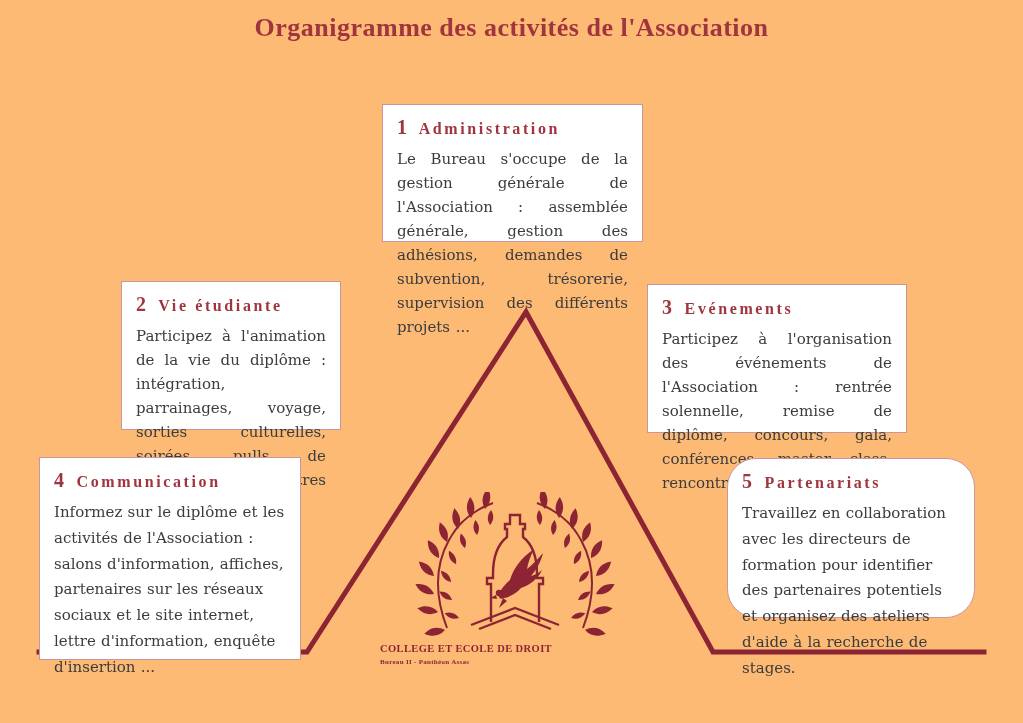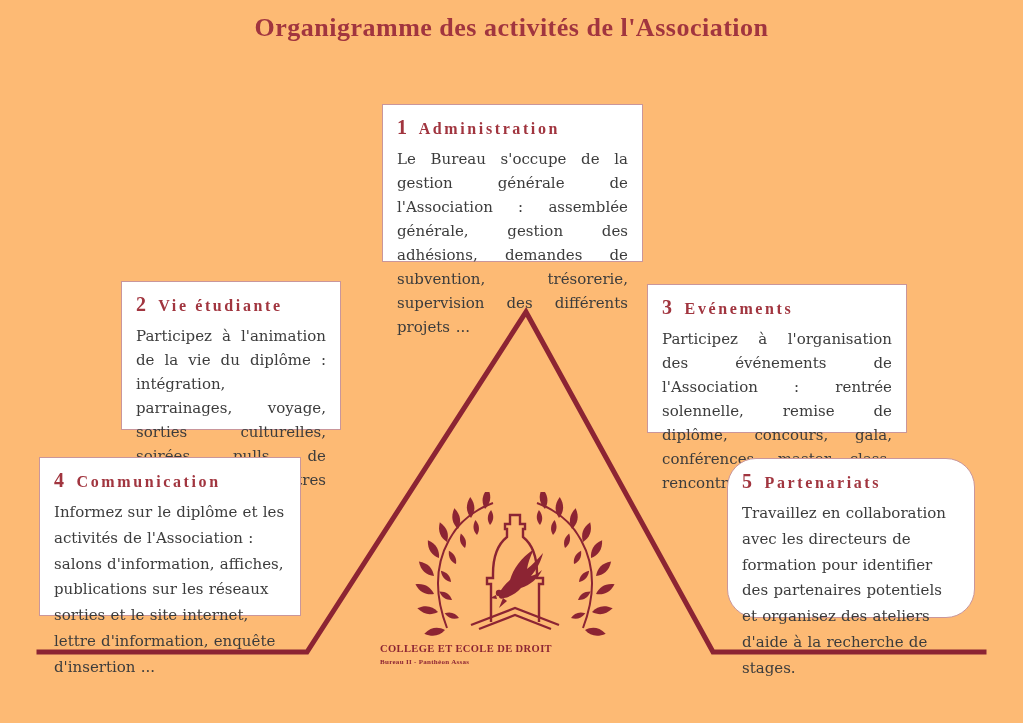--- a/index.html
+++ b/index.html
@@ -46,24 +46,24 @@
   }
   .card p {
     margin:0;
     font-size:15px;
     line-height:1.6;
     color:#3c3c3c;
     word-spacing:1px;
   }
   .card.justify p { text-align:justify; }
   .card.loose p { line-height:1.72; word-spacing:0.5px; }
-  #card-1 { left:382px; top:104px; width:261px; height:158px; }
+  #card-1 { left:382px; top:104px; width:261px; height:138px; }
   #card-2 { left:121px; top:281px; width:220px; height:149px; }
   #card-3 { left:647px; top:284px; width:260px; height:149px; }
-  #card-4 { left:39px;  top:457px; width:262px; height:159px; }
+  #card-4 { left:39px;  top:457px; width:262px; height:203px; }
   #card-5 { left:727px; top:458px; width:248px; height:160px;border-radius:29px; }
   
   .logo-svg { position:absolute; left:413px; top:492px; }
   .logo-caption {
     position:absolute; left:380px; width:270px;
     text-align:left;
     font-family:Liberation Serif, serif;
     font-weight:bold;
     color:#8c2433;
   }
@@ -103,21 +103,21 @@
       <span>Evénements</span>
     </h2>
     <p>Participez à l'organisation des événements de l'Association : rentrée solennelle, remise de diplôme, concours, gala, conférences, master class, rencontres alumni ...</p>
   </div>
 
   <div class="card loose" id="card-4">
     <h2>
       <span class="num">4</span>
       <span>Communication</span>
     </h2>
-    <p>Informez sur le diplôme et les activités de l'Association : salons d'information, affiches, publications sur les réseaux sorties et le site internet, lettre d'information, enquête d'insertion ...</p>
+    <p>Informez sur le diplôme et les activités de l'Association : salons d'information, affiches, partenaires sur les réseaux sociaux et le site internet, lettre d'information, enquête d'insertion ...</p>
   </div>
 
   <div class="card loose" id="card-5">
     <h2>
       <span class="num">5</span>
       <span>Partenariats</span>
     </h2>
     <p>Travaillez en collaboration avec les directeurs de formation pour identifier des partenaires potentiels et organisez des ateliers d'aide à la recherche de stages.</p>
   </div>
 

